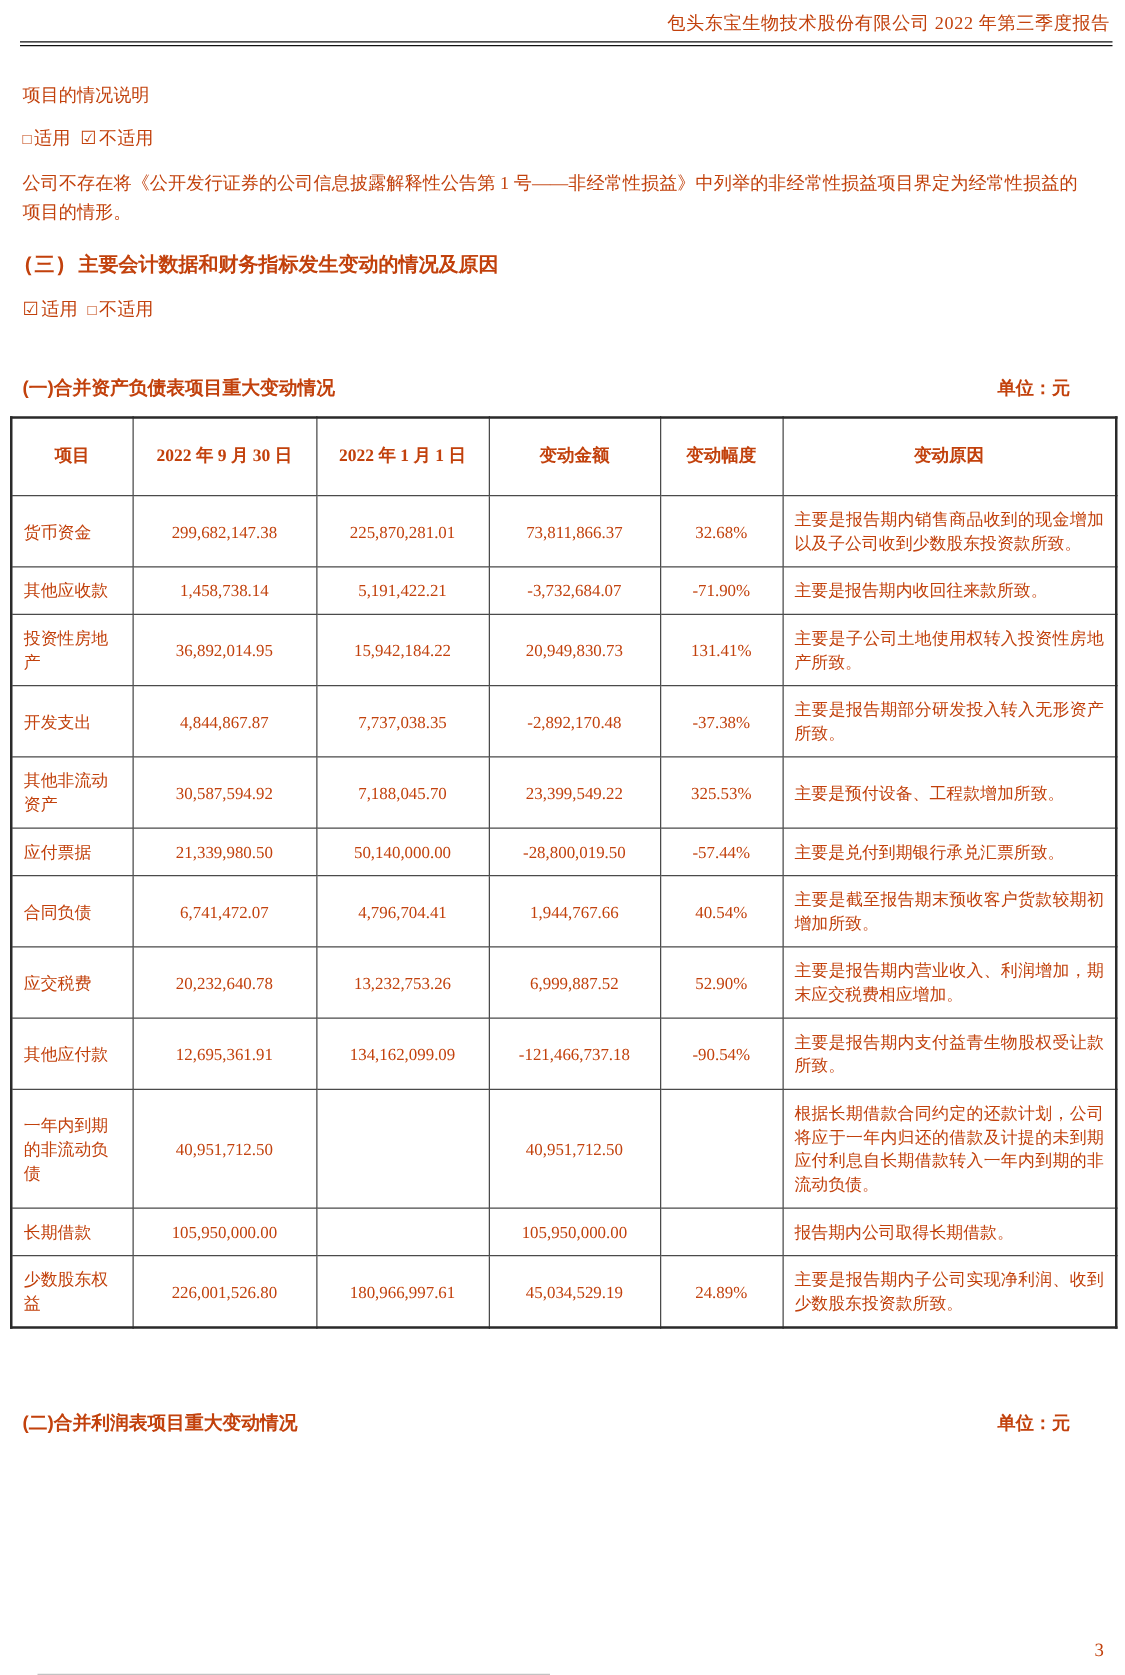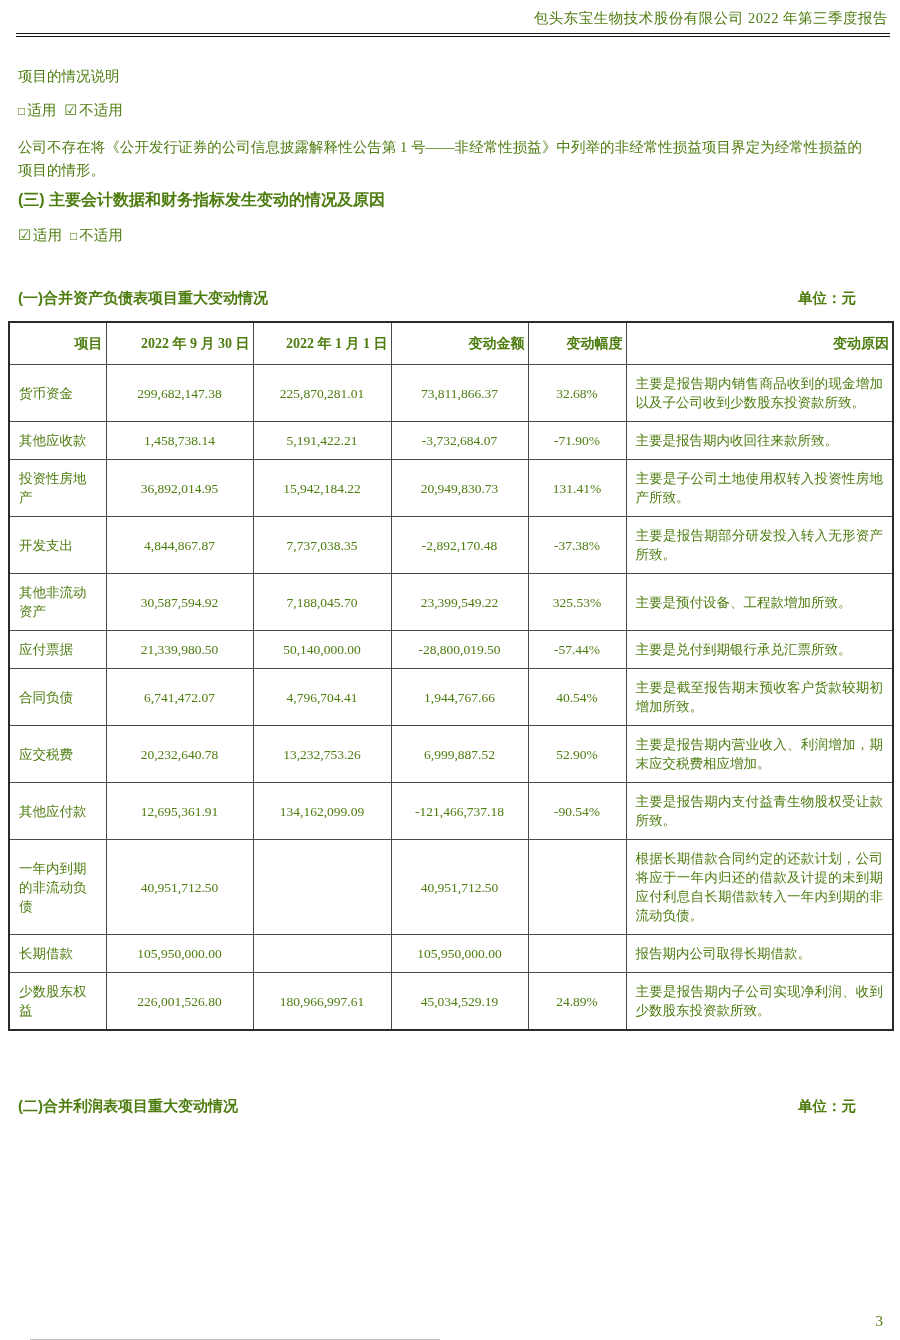--- a/index.html
+++ b/index.html
@@ -1,40 +1,40 @@
 <!DOCTYPE html>
 <html><head>
 <meta charset="utf-8">
 <style>
   html,body { margin:0; padding:0; background:#f2f2f2; }
   .page {
     width:900px; height:1340px; margin:0 auto; background:#ffffff;
-    position:relative; overflow:hidden; color:#4d7c0f;
+    position:relative; overflow:hidden; color:#c2410c;
     font-family:"Liberation Serif","DejaVu Serif",serif;
   }
   
   .hdr-title {
     text-align:right; padding:9px 12px 3px 0; font-size:14.5px;
     letter-spacing:0.5px;
   }
   .hdr-rule {
     margin:2px 10px 0 16px; height:2px;
     border-top:1.4px solid #111; border-bottom:1px solid #111;
   }
   
   .content { padding:0 38px 0 18px; }
   .note-heading { font-size:14.5px; margin:30px 0 0 0; }
   .check-line { font-size:14.5px; margin:15px 0 0 0; }
   .check-line .cb { display:inline-block; margin-right:2px; }
   .check-line .cb.small { font-size:12px; }
   .check-line .grp2 { margin-left:8px; }
   .para { font-size:14.5px; line-height:23px; margin:16px 0 0 0; text-align:justify; }
   .sec-heading {
-    font-family:Liberation Sans, sans-serif;
-    font-weight:700; font-size:16px; margin:8px 0 0 0;
+    font-family:Liberation Mono, monospace;
+    font-weight:700; font-size:16px; margin:20px 0 0 0;
   }
   
   .tbl-title-row {
     display:flex; justify-content:space-between; align-items:baseline;
     font-family:"Liberation Sans","DejaVu Sans",sans-serif;
     font-weight:700; font-size:15px; margin:44px 0 0 0;
   }
   .tbl-title-row .unit { font-size:14.5px; padding-right:6px; }
   .tbl-title-row.second { margin-top:66px;gap:16px; }
   
@@ -42,21 +42,21 @@
     border-collapse:collapse; table-layout:fixed;
     width:884px; margin:13px 0 0 -10px;
     border:2px solid #2a2a2a;
     font-size:13.5px;
   }
   table.fin th, table.fin td {
     border:1px solid #4a4a4a; vertical-align:middle;
     line-height:19px; word-break:break-all;
   }
   table.fin th {
-    font-weight:700; font-size:14px; text-align:right; padding:11px 3px;
+    font-weight:700; font-size:14px; text-align:center; padding:21px 3px;
   }
   td.c-item   { text-align:left;  padding:9px 6px 9px 9px; }
   td.c-num    { text-align:center; padding:9px 2px; }
   td.c-pct    { text-align:center; padding:9px 3px; }
   td.c-reason { text-align:left; padding:9px 9px; text-align:justify;margin-top:40px; }
   
   .page-num { position:absolute; right:17px; bottom:10px; font-size:15px; }
   .next-edge { position:absolute; left:30px; bottom:0; width:410px; border-top:1px solid #c2c2c2; }
 </style>
 </head>

